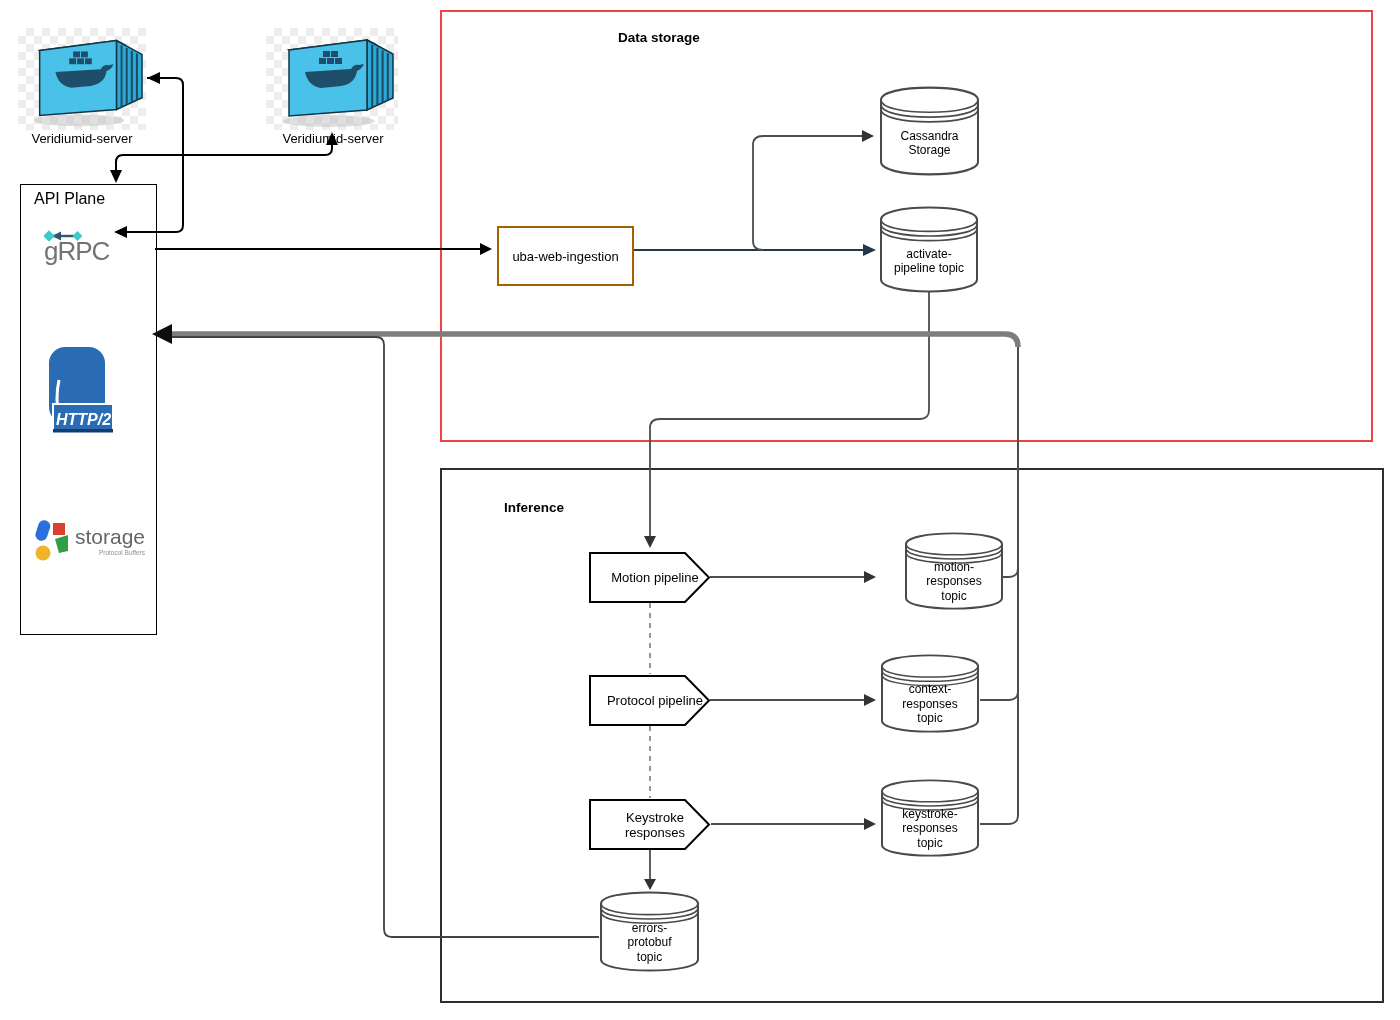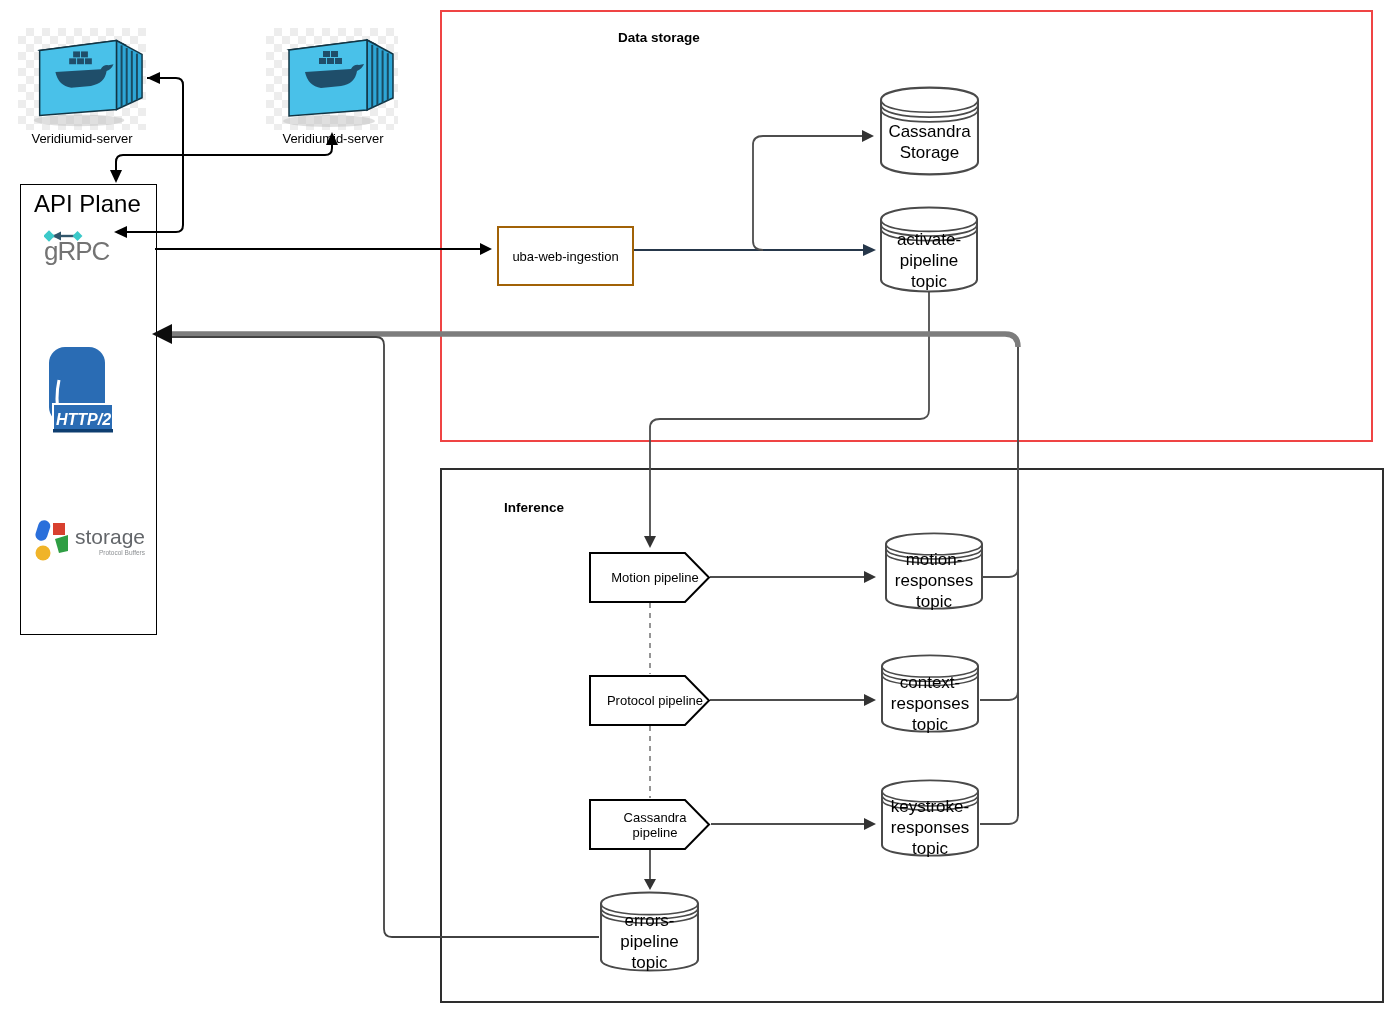--- a/index.html
+++ b/index.html
@@ -2,30 +2,30 @@
 <html><head>
 <meta charset="utf-8">
 <style>
   html,body{margin:0;padding:0;background:#ffffff;}
   #canvas{position:relative;width:1400px;height:1020px;background:#ffffff;overflow:hidden;
           font-family:"Liberation Sans", sans-serif;color:#000;}
   
   .group{position:absolute;border:2px solid #ef4444;background:transparent;z-index:1;}
   .group-title{position:absolute;font-size:13.5px;font-weight:bold;white-space:nowrap;z-index:2;}
   #api-plane{border:1.5px solid #000;}
-  #api-plane .api-title{position:absolute;left:13px;top:5px;font-size:24px;font-weight:400;z-index:2;text-align:right;}
+  #api-plane .api-title{position:absolute;left:13px;top:5px;font-size:16px;font-weight:400;z-index:2;text-align:right;}
   
   #wires{position:absolute;left:0;top:0;z-index:5;pointer-events:none;}
   
   .node{position:absolute;z-index:8;}
   .rect-node{border:2px solid #a16207;background:#fff;display:flex;align-items:center;justify-content:center;
              font-size:13px;text-align:center;}
   .cyl svg,.chev svg{position:absolute;left:0;top:0;width:100%;height:100%;}
   .cyl-label{position:absolute;left:3%;right:3%;top:31%;bottom:4%;display:flex;align-items:center;
-             justify-content:center;text-align:center;font-size:17px;line-height:1.22;white-space:pre-line;}
+             justify-content:center;text-align:center;font-size:12px;line-height:1.22;white-space:pre-line;}
   .chev-label{position:absolute;left:16px;top:0;width:100px;height:100%;display:flex;align-items:center;
               justify-content:center;font-size:13px;text-align:center;}
   
   .container-img{position:absolute;z-index:2;
      background:repeating-conic-gradient(#ededed 0% 25%, #ffffff 0% 50%) 0 0 / 16px 16px;}
   .container-img svg{position:absolute;left:0;top:0;width:100%;height:100%;}
   .container-label{position:absolute;z-index:2;font-size:13px;text-align:center;white-space:nowrap;}
   
   .logo{position:absolute;z-index:8;}
   .grpc-text{font-size:26px;letter-spacing:-1px;color:#737373;font-weight:400;}
@@ -190,21 +190,21 @@
     <svg viewBox="0 0 100 84" preserveAspectRatio="none">
       <path d="M2,13 C2,5.8 23.5,1.5 50,1.5 C76.5,1.5 98,5.8 98,13 L98,71 C98,78.2 76.5,82.5 50,82.5 C23.5,82.5 2,78.2 2,71 Z" fill="#fff" stroke="#4a4a4a" stroke-width="2"></path>
       <path d="M2,13 C2,20.2 23.5,24.5 50,24.5 C76.5,24.5 98,20.2 98,13" fill="none" stroke="#4a4a4a" stroke-width="1.6"></path>
       <path d="M2,17.5 C2,24.7 23.5,29 50,29 C76.5,29 98,24.7 98,17.5" fill="none" stroke="#4a4a4a" stroke-width="1.6"></path>
       <path d="M2,22 C2,29.2 23.5,33.5 50,33.5 C76.5,33.5 98,29.2 98,22" fill="none" stroke="#4a4a4a" stroke-width="1.6"></path>
     </svg>
     <div class="cyl-label">activate-
 pipeline topic</div>
   </div>
 
-  <div class="node cyl" style="left:884px;top:532px;width:100px;height:78px">
+  <div class="node cyl" style="left:904px;top:532px;width:100px;height:78px">
     <svg viewBox="0 0 100 84" preserveAspectRatio="none">
       <path d="M2,13 C2,5.8 23.5,1.5 50,1.5 C76.5,1.5 98,5.8 98,13 L98,71 C98,78.2 76.5,82.5 50,82.5 C23.5,82.5 2,78.2 2,71 Z" fill="#fff" stroke="#4a4a4a" stroke-width="2"></path>
       <path d="M2,13 C2,20.2 23.5,24.5 50,24.5 C76.5,24.5 98,20.2 98,13" fill="none" stroke="#4a4a4a" stroke-width="1.6"></path>
       <path d="M2,17.5 C2,24.7 23.5,29 50,29 C76.5,29 98,24.7 98,17.5" fill="none" stroke="#4a4a4a" stroke-width="1.6"></path>
       <path d="M2,22 C2,29.2 23.5,33.5 50,33.5 C76.5,33.5 98,29.2 98,22" fill="none" stroke="#4a4a4a" stroke-width="1.6"></path>
     </svg>
     <div class="cyl-label">motion-
 responses
 topic</div>
   </div>
@@ -234,21 +234,21 @@
   </div>
 
   <div class="node cyl" style="left:599px;top:891px;width:101px;height:81px">
     <svg viewBox="0 0 100 84" preserveAspectRatio="none">
       <path d="M2,13 C2,5.8 23.5,1.5 50,1.5 C76.5,1.5 98,5.8 98,13 L98,71 C98,78.2 76.5,82.5 50,82.5 C23.5,82.5 2,78.2 2,71 Z" fill="#fff" stroke="#4a4a4a" stroke-width="2"></path>
       <path d="M2,13 C2,20.2 23.5,24.5 50,24.5 C76.5,24.5 98,20.2 98,13" fill="none" stroke="#4a4a4a" stroke-width="1.6"></path>
       <path d="M2,17.5 C2,24.7 23.5,29 50,29 C76.5,29 98,24.7 98,17.5" fill="none" stroke="#4a4a4a" stroke-width="1.6"></path>
       <path d="M2,22 C2,29.2 23.5,33.5 50,33.5 C76.5,33.5 98,29.2 98,22" fill="none" stroke="#4a4a4a" stroke-width="1.6"></path>
     </svg>
     <div class="cyl-label">errors-
-pipeline
+protobuf
 topic</div>
   </div>
 
   <div class="node chev" style="left:589px;top:552px;width:122px;height:51px">
     <svg viewBox="0 0 122 51" preserveAspectRatio="none">
       <polygon points="1,1 96,1 120,25.5 96,50 1,50" fill="#fff" stroke="#000" stroke-width="2"></polygon>
     </svg>
     <div class="chev-label">Motion pipeline</div>
   </div>
 
@@ -256,16 +256,16 @@
     <svg viewBox="0 0 122 51" preserveAspectRatio="none">
       <polygon points="1,1 96,1 120,25.5 96,50 1,50" fill="#fff" stroke="#000" stroke-width="2"></polygon>
     </svg>
     <div class="chev-label">Protocol pipeline</div>
   </div>
 
   <div class="node chev" style="left:589px;top:799px;width:122px;height:51px">
     <svg viewBox="0 0 122 51" preserveAspectRatio="none">
       <polygon points="1,1 96,1 120,25.5 96,50 1,50" fill="#fff" stroke="#000" stroke-width="2"></polygon>
     </svg>
-    <div class="chev-label">Cassandra pipeline</div>
+    <div class="chev-label">Keystroke responses</div>
   </div>
 
 </div>
 
 </body></html>

